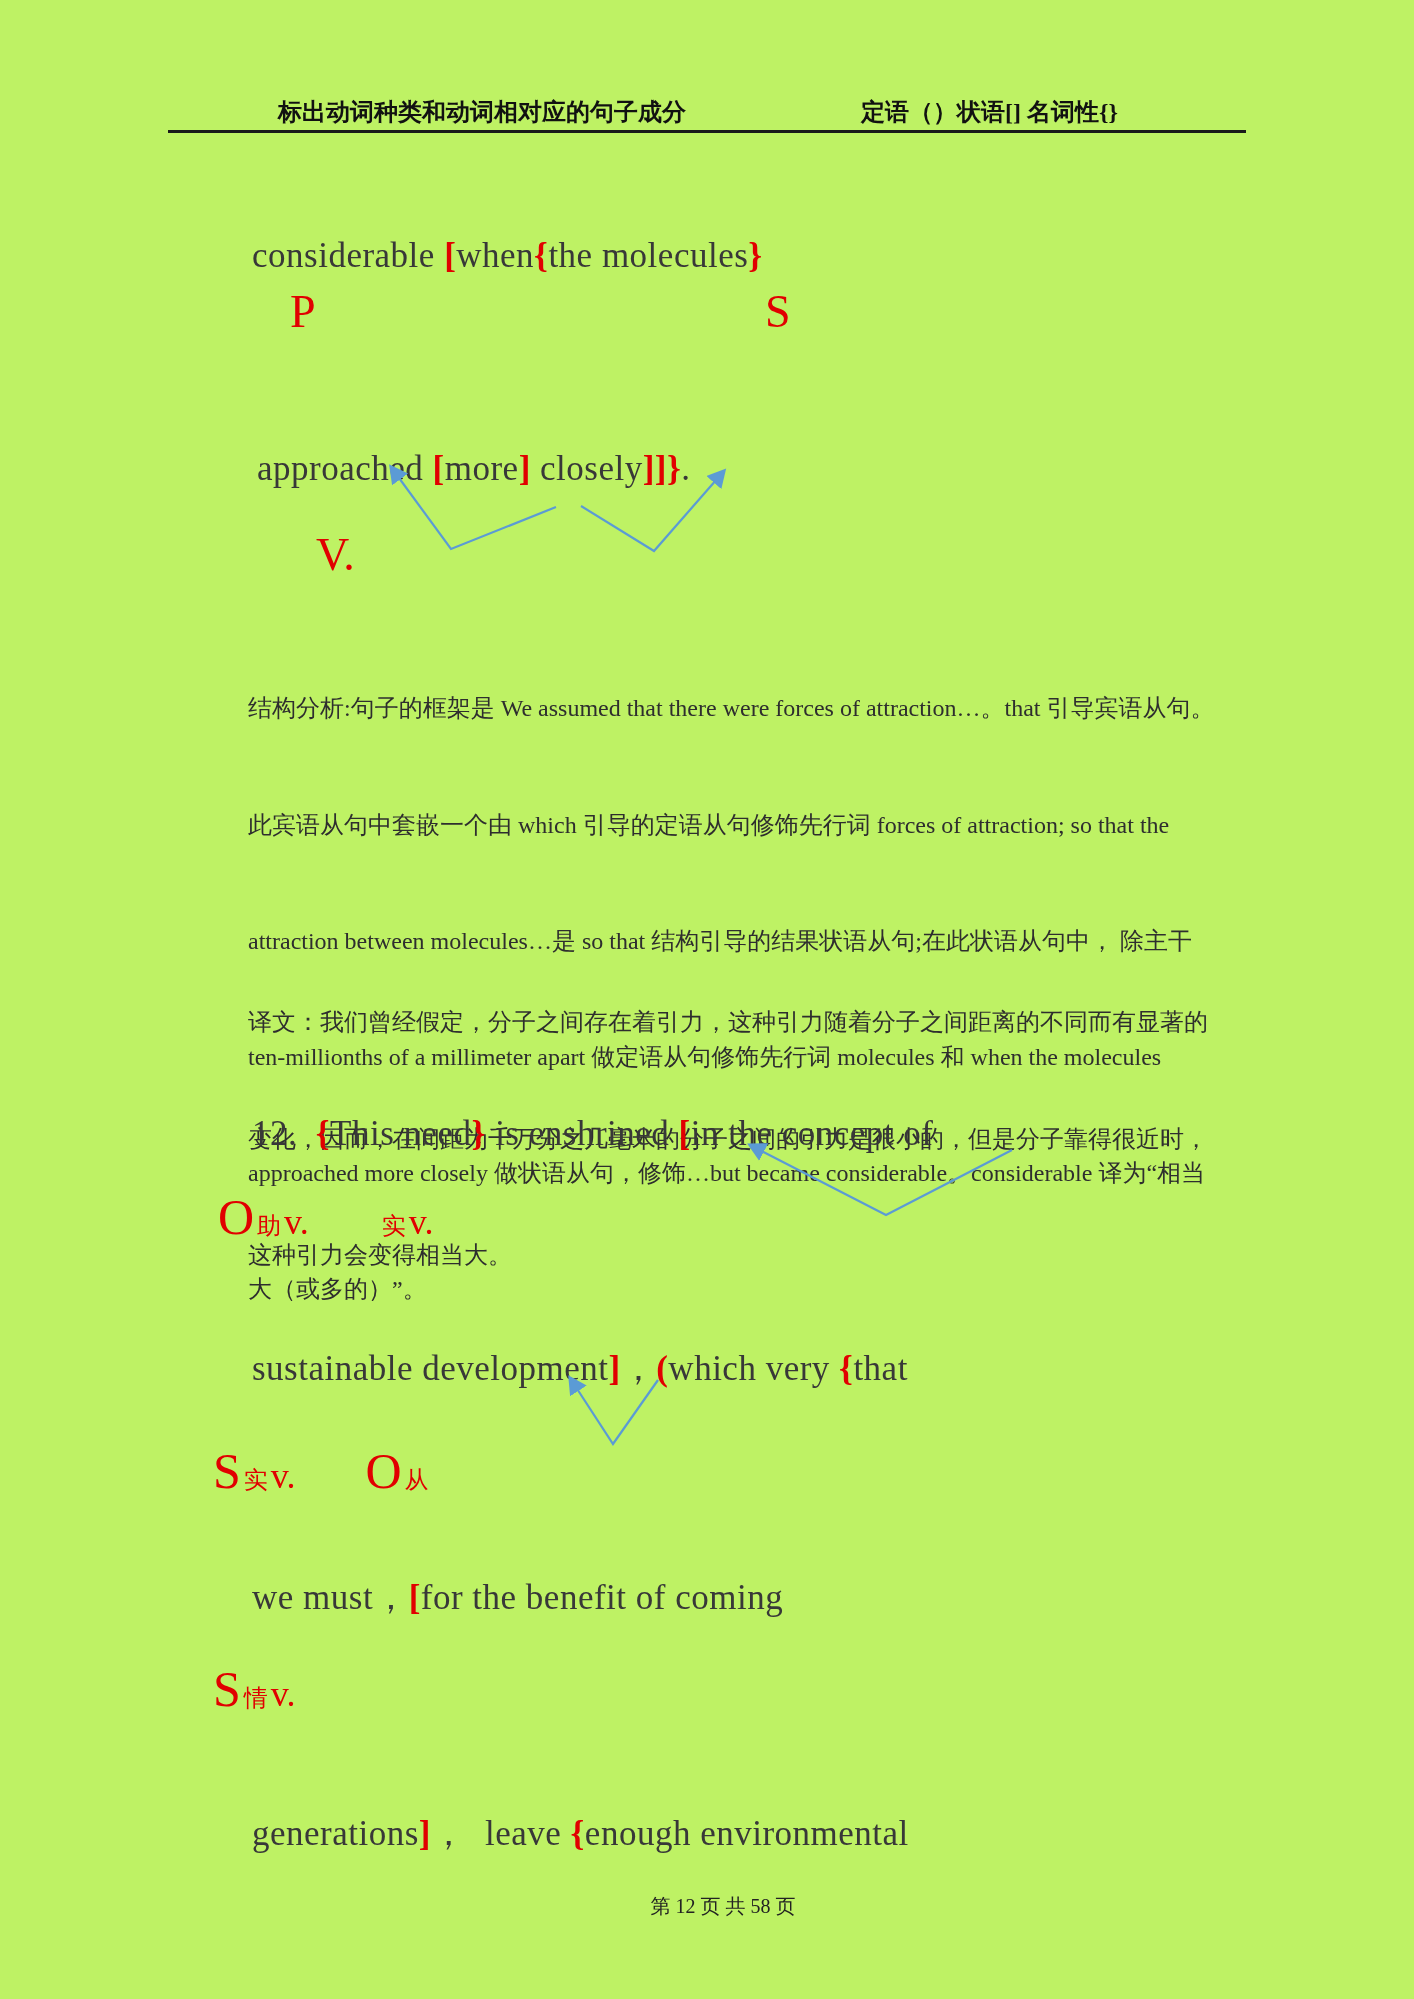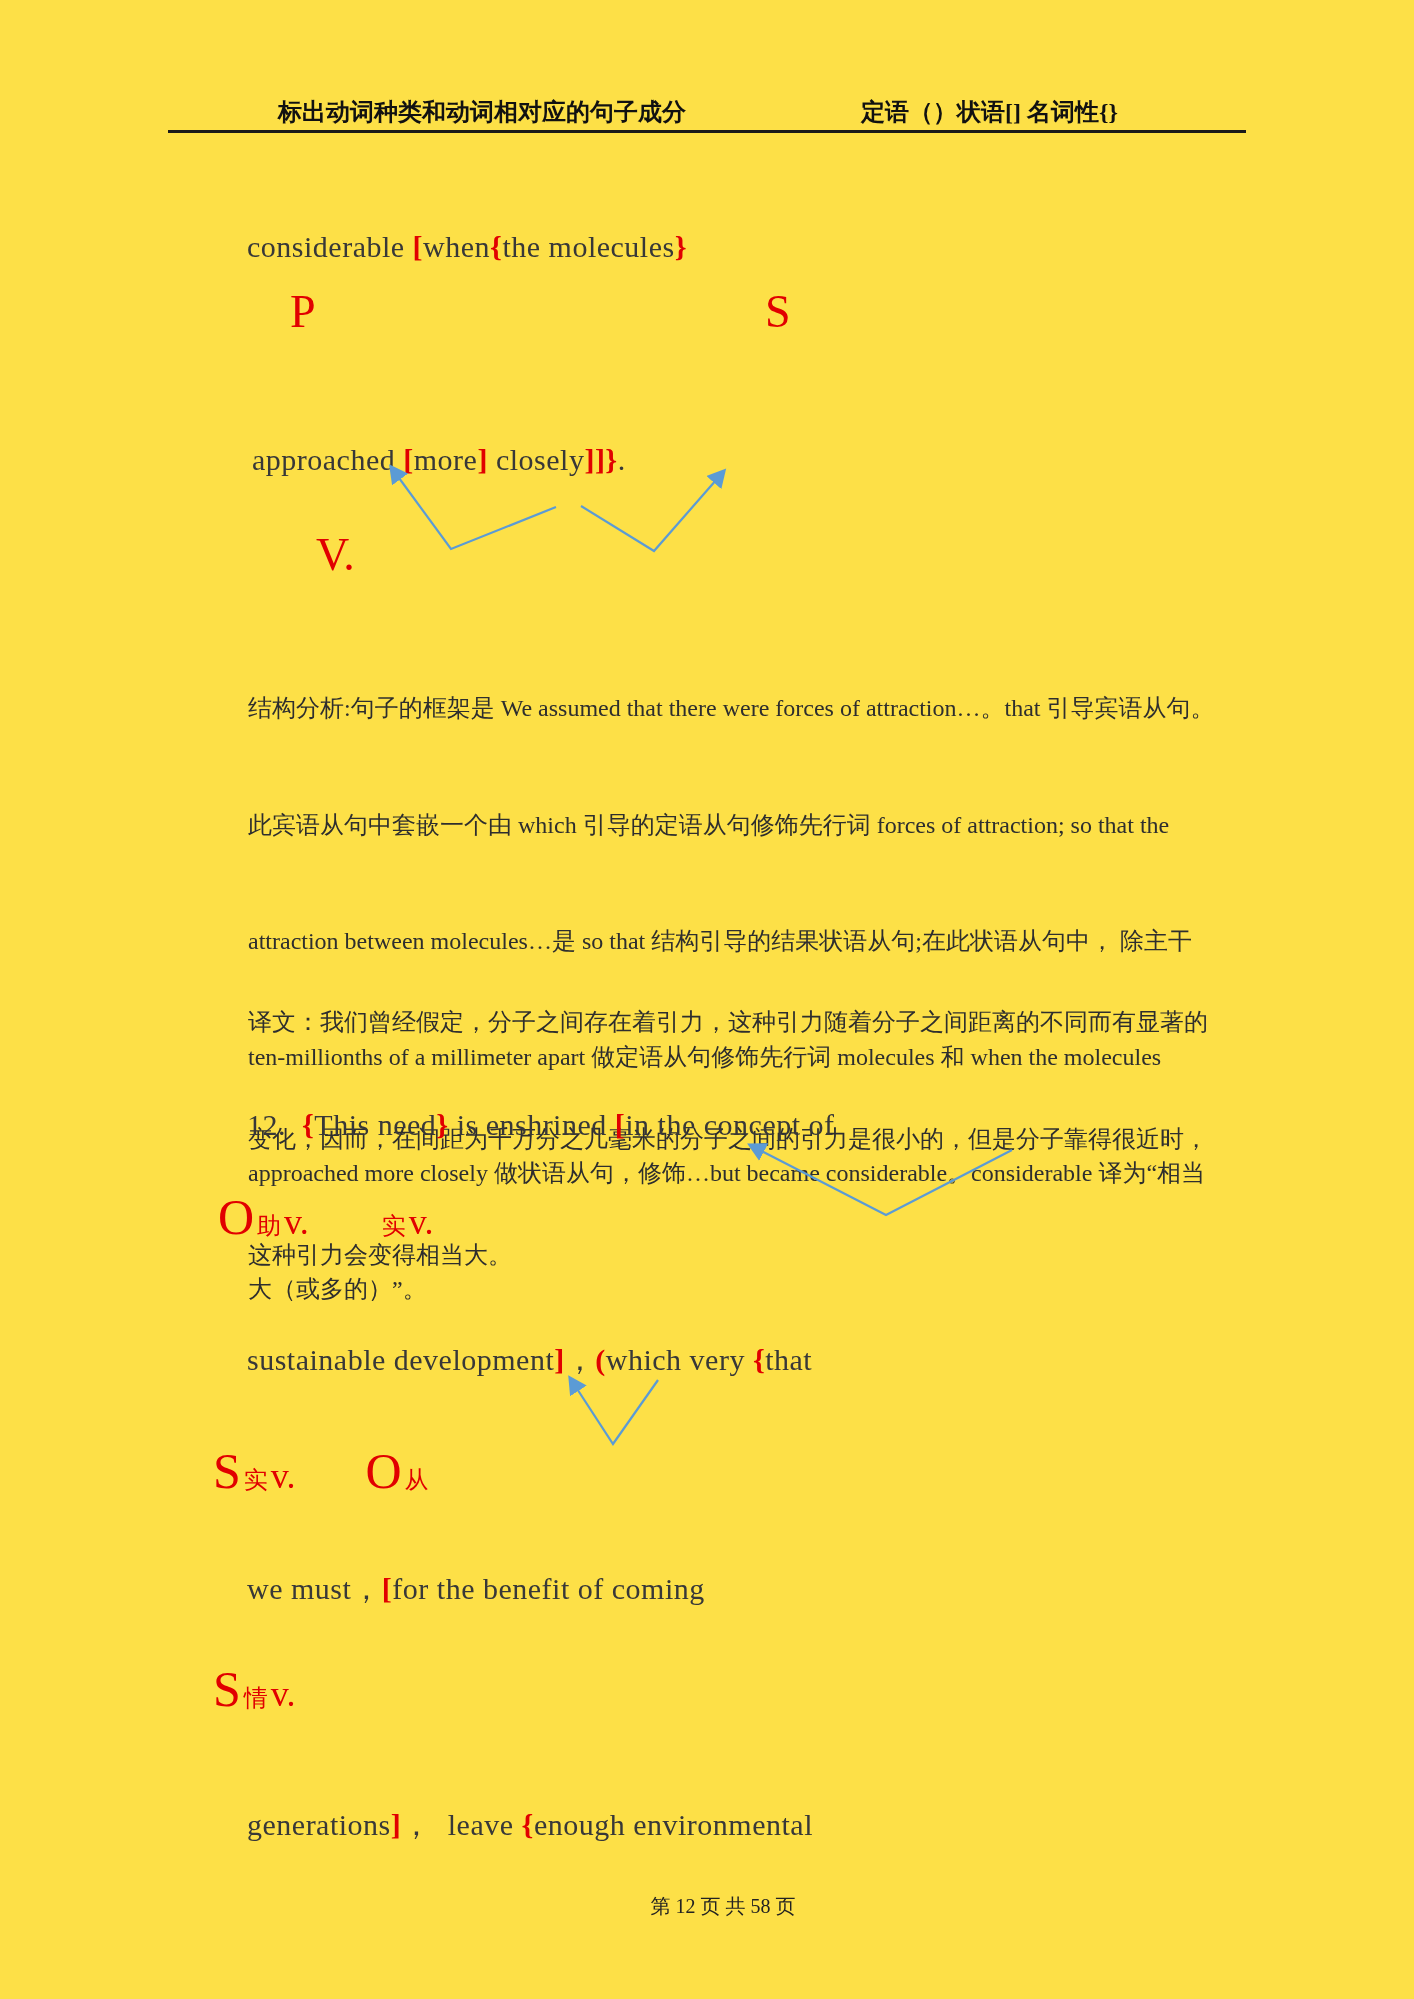--- a/index.html
+++ b/index.html
@@ -5,31 +5,31 @@
   :root{
     --red:#e10000;
     --blue:#5b9bd5;
     --ink:#2e2e2e;
     --big:#383838;
   }
   html,body{margin:0;padding:0;background:#ffffff;}
   .page{
     position:relative;
     width:1414px;height:1999px;
-    background:#fde047;
+    background:#bef264;
     font-family:"Liberation Serif","DejaVu Serif",serif;
     overflow:hidden;
   }
   .abs{position:absolute;}
   
   .hdr{font-size:24px;font-weight:bold;color:#111;white-space:pre;}
   .rule{background:#1a1a1a;height:3px;}
   
   .bigline{
-    font-size:30px;color:var(--big);white-space:pre;line-height:1.25;
+    font-size:35px;color:var(--big);white-space:pre;line-height:1.25;
     letter-spacing:0.5px;
   }
   .bigline .rb{color:var(--red);font-weight:bold;}
   
   .rlab{color:var(--red);font-size:46px;white-space:pre;}
   .labrow{display:flex;align-items:baseline;color:var(--red);white-space:pre;}
   .L{font-size:50px;}
   .Ls{font-size:24px;padding:0 3px;}
   .Lv{font-size:36px;}
   .gap70{margin-left:70px;}

